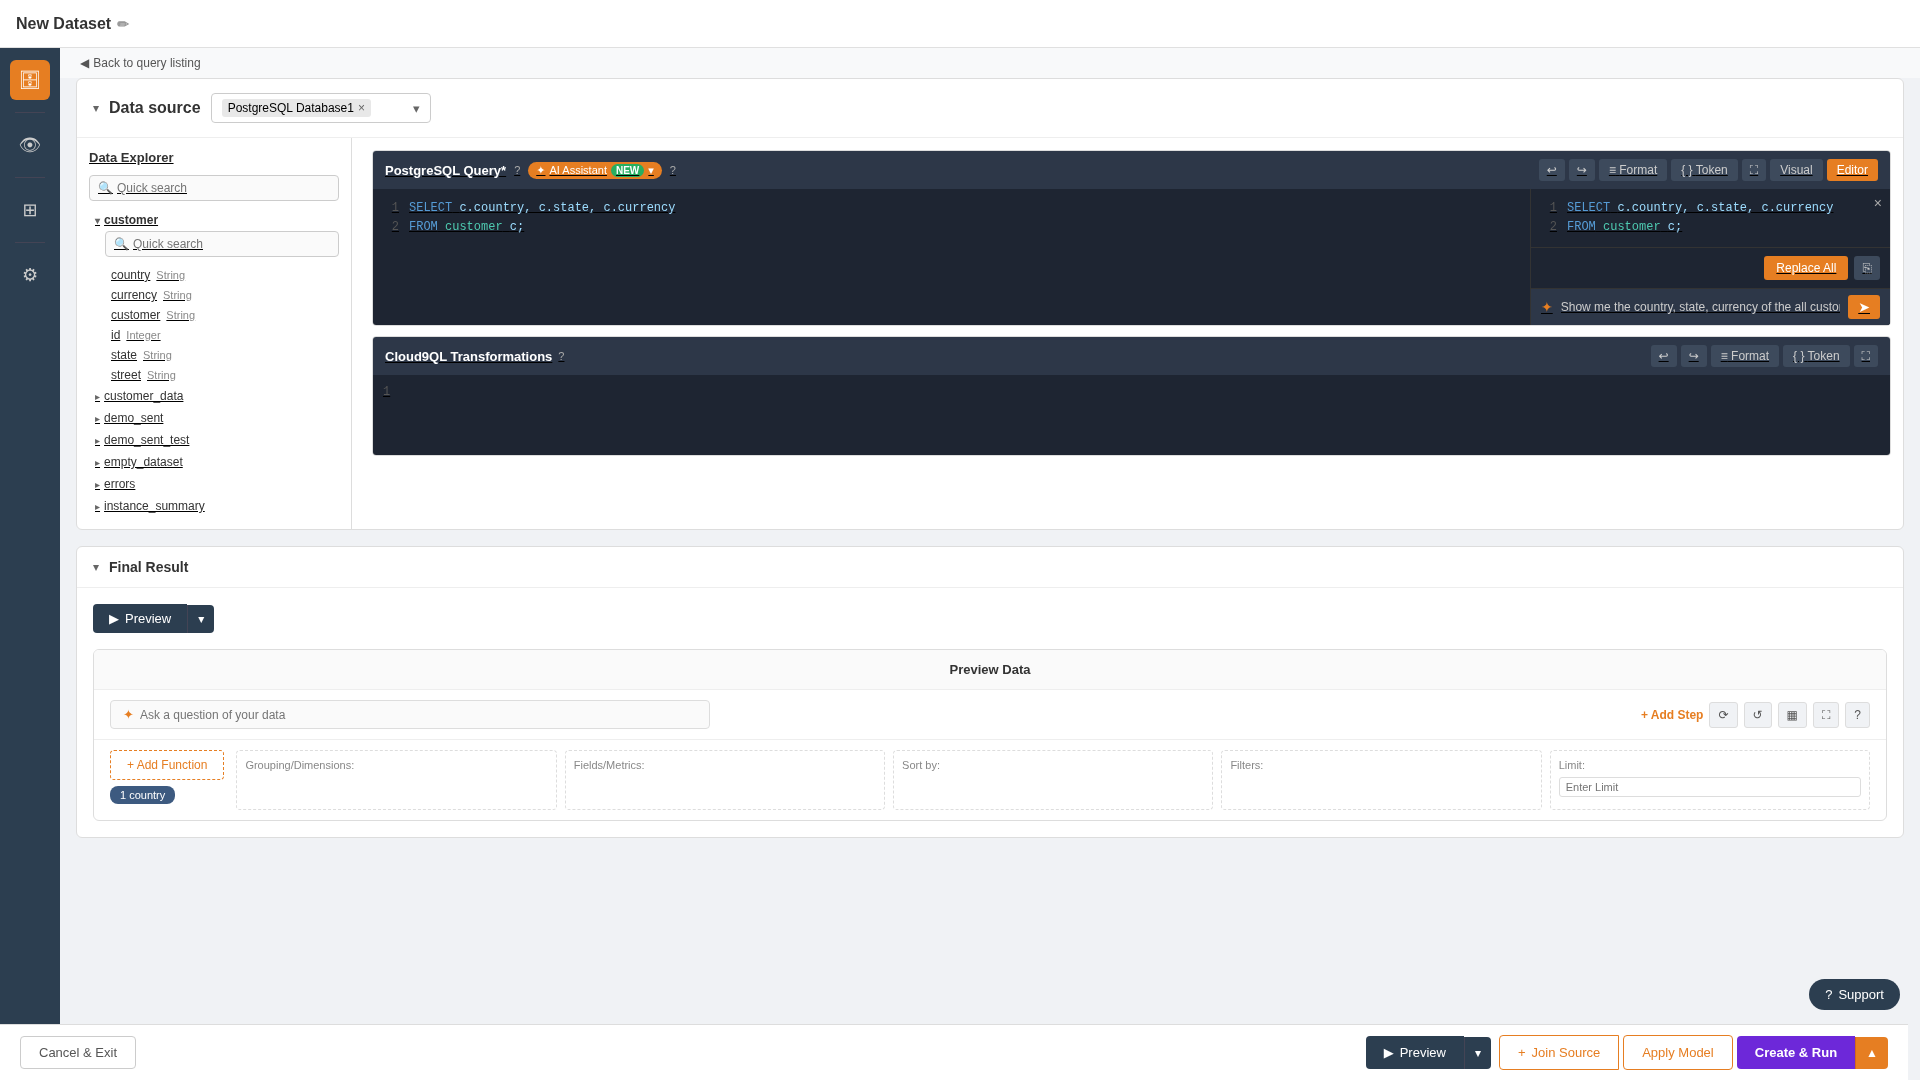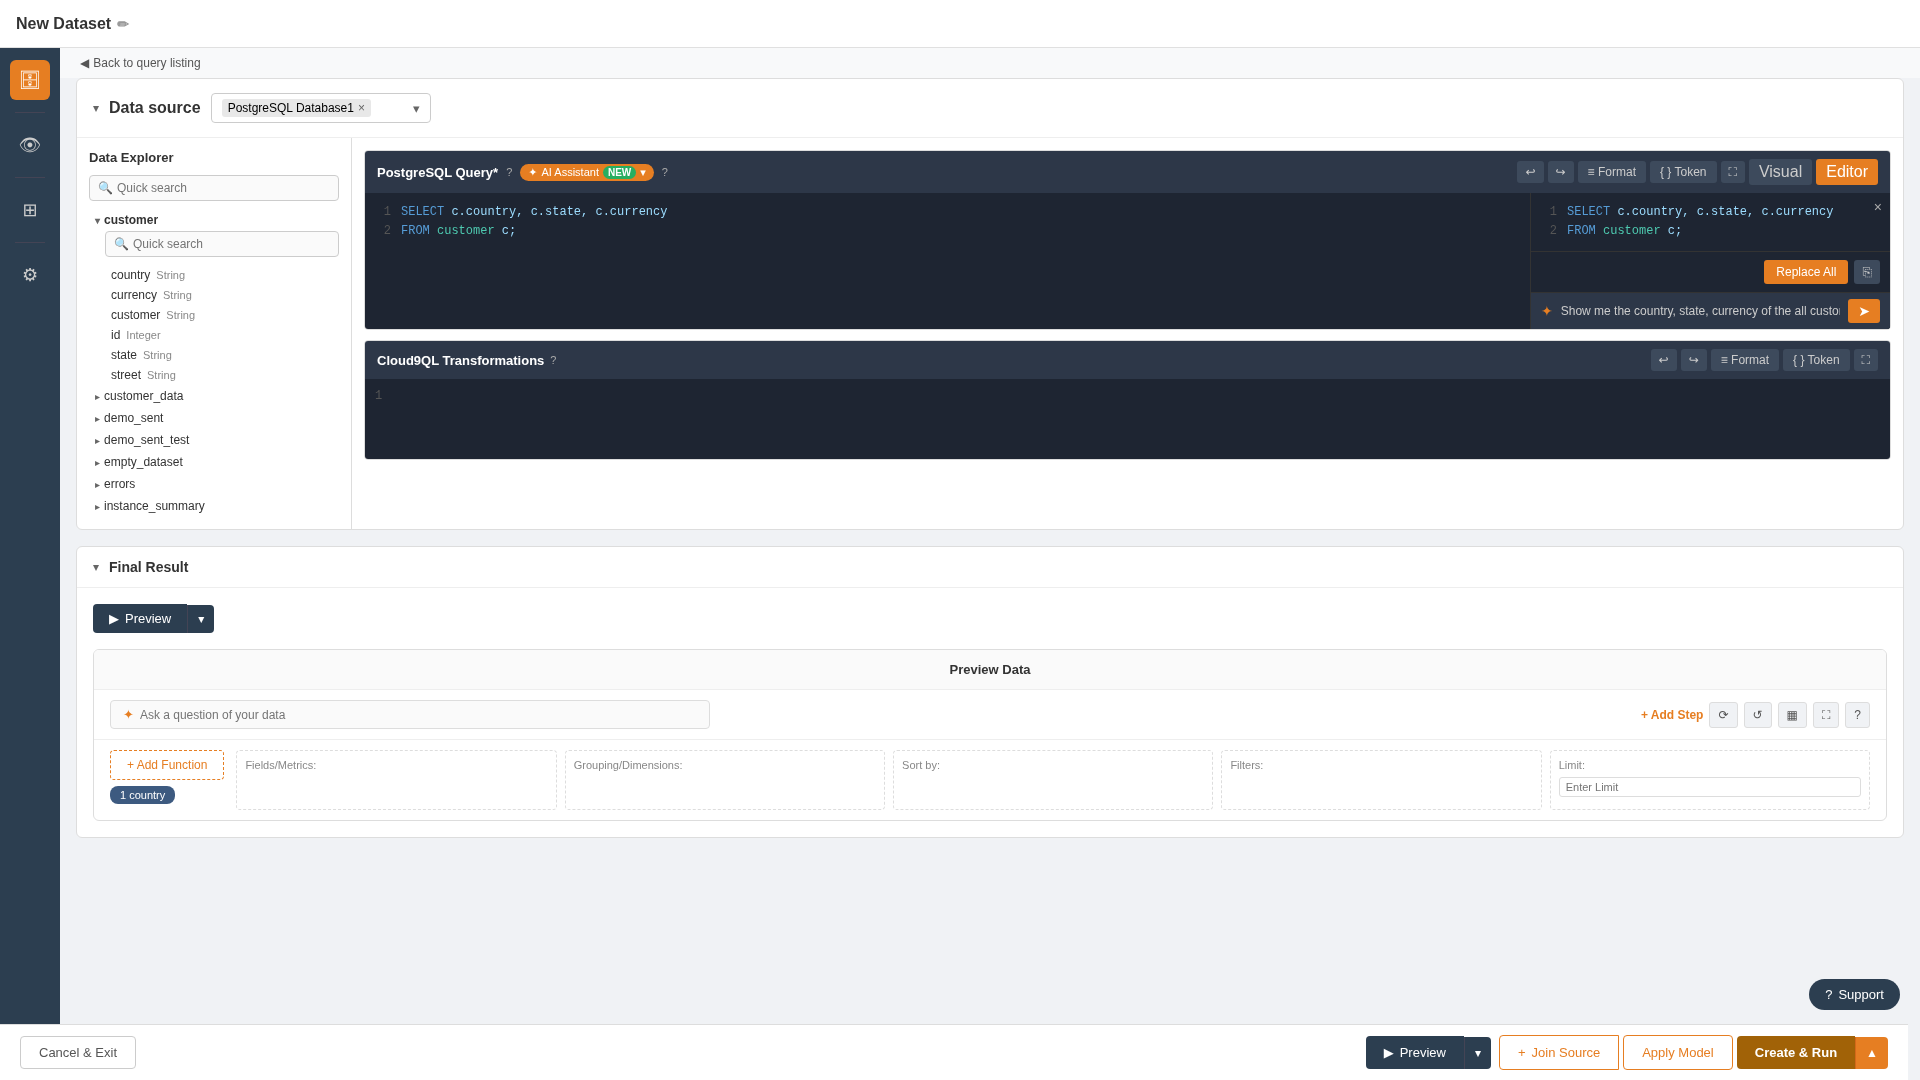--- a/index.html
+++ b/index.html
@@ -152,22 +152,23 @@
       cursor: pointer;
     }
     .datasource-chevron {
       margin-left: auto;
       color: #666;
     }
 
     
     .explorer-editor {
       display: flex;
-      gap: 0;
+      gap: 8px;
       padding: 0;
+      text-decoration: underline;
     }
 
     
     .data-explorer {
       width: 275px;
       min-width: 275px;
       border-right: 1px solid #ddd;
       padding: 12px;
     }
     .data-explorer-title {
@@ -299,21 +300,21 @@
       cursor: pointer;
       font-size: 12px;
     }
     .btn-view {
       background: #3d4a5c;
       border: none;
       color: #ccc;
       padding: 4px 10px;
       border-radius: 3px;
       cursor: pointer;
-      font-size: 16px;
+      font-size: 12px;
     }
     .btn-view.active {
       background: #e67e22;
       color: #fff;
     }
 
     
     .sql-editor-body {
       display: flex;
       background: #1e2532;
@@ -674,21 +675,21 @@
       background: #fff;
       border: 1px solid #e67e22;
       color: #e67e22;
       padding: 9px 18px;
       border-radius: 4px;
       cursor: pointer;
       font-size: 13px;
       margin-left: 4px;
     }
     .btn-create-run {
-      background: #a16207;
+      background: #6d28d9;
       color: #fff;
       border: none;
       padding: 9px 18px;
       border-radius: 4px 0 0 4px;
       cursor: pointer;
       font-size: 13px;
       font-weight: 600;
       margin-left: 4px;
     }
     .btn-create-run-chevron {
@@ -997,24 +998,24 @@
 
             <div class="function-row">
               <div>
                 <button class="add-function-btn">+ Add Function</button>
                 <div style="margin-top: 6px;">
                   <span class="field-tag">1 country</span>
                 </div>
               </div>
               <div class="fields-section">
                 <div class="field-group">
-                  <div class="field-group-label">Fields/Metrics:</div>
+                  <div class="field-group-label">Grouping/Dimensions:</div>
                 </div>
                 <div class="field-group">
-                  <div class="field-group-label">Grouping/Dimensions:</div>
+                  <div class="field-group-label">Fields/Metrics:</div>
                 </div>
                 <div class="field-group">
                   <div class="field-group-label">Sort by:</div>
                 </div>
                 <div class="field-group">
                   <div class="field-group-label">Filters:</div>
                 </div>
                 <div class="field-group">
                   <div class="field-group-label">Limit:</div>
                   <input type="text" style="border: 1px solid rgb(221, 221, 221); border-radius: 3px; padding: 3px 6px; font-size: 11px; width: 100%;" placeholder="Enter Limit">

